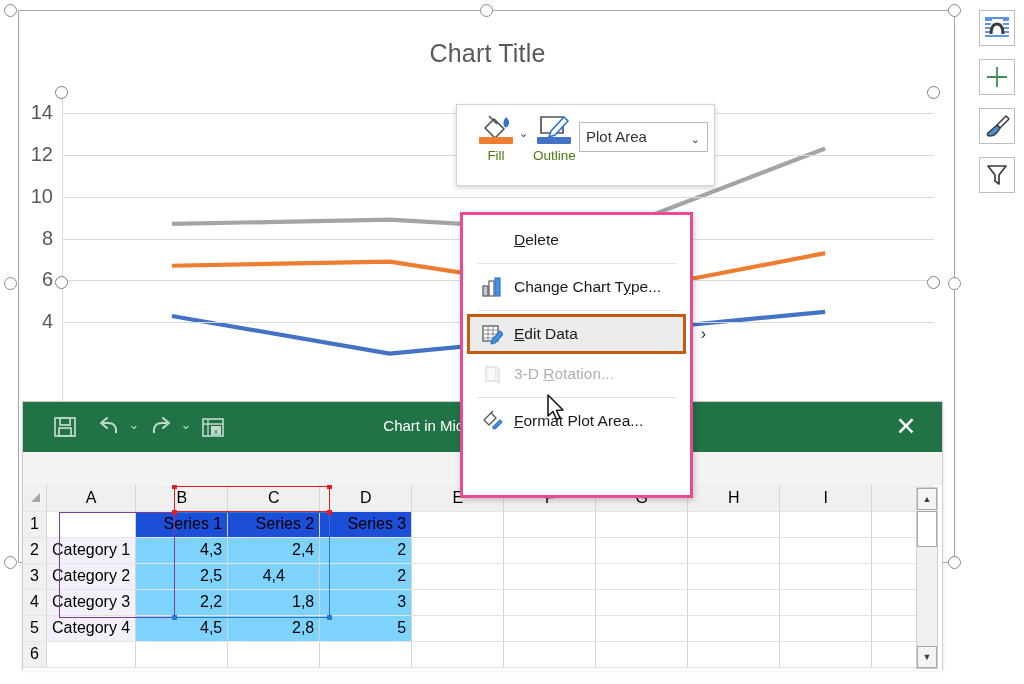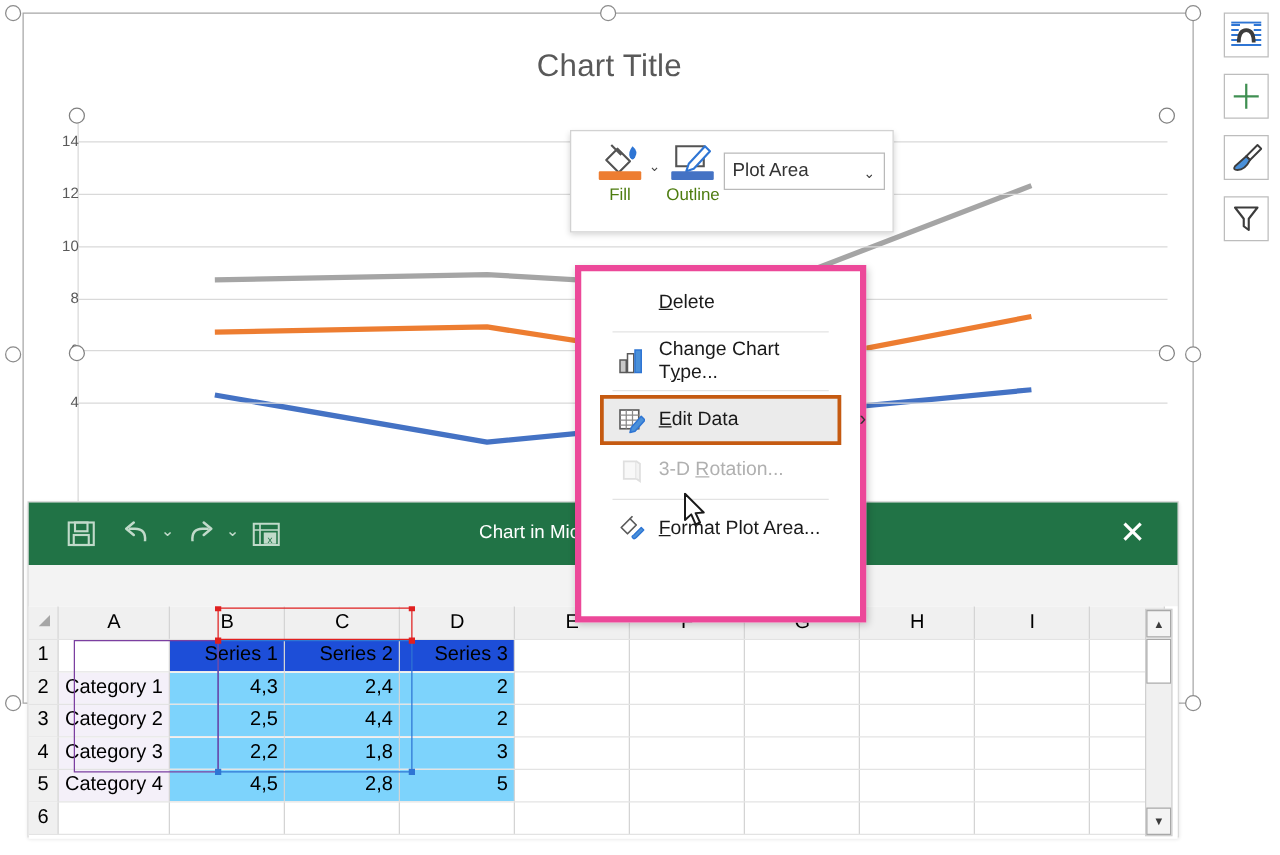--- a/index.html
+++ b/index.html
@@ -30,22 +30,22 @@
 
   
   #plot-area{
     position:absolute; left:43px; top:81px; width:872px; height:314px;
     border-left:1.4px solid #d9d9d9;
   }
   .gridline{
     position:absolute; left:0; width:100%; height:1px; background:#d9d9d9;
   }
   .ytick-label{
-    position:absolute; right:100%; transform:translateY(-52%);
-    font-size:12px; color:#595959; white-space:nowrap;
+    position:absolute; right:100%; margin-right:10px; transform:translateY(-52%);
+    font-size:20px; color:#595959; white-space:nowrap;
   }
   #series-svg{ position:absolute; left:0; top:0; width:100%; height:100%; overflow:visible; }
 
   
   #mini-toolbar{
     position:absolute; left:456px; top:104px; width:259px; height:82px;
     background:#ffffff; border:1px solid #d2d2d2;
     box-shadow:0 2px 5px rgba(0,0,0,.18); z-index:40;
   }
   .mt-btn{ position:absolute; top:6px; text-align:center; cursor:default; }
@@ -58,23 +58,23 @@
   #plot-area-select{
     position:absolute; left:122px; top:17px; width:129px; height:30px;
     border:1px solid #b9b9b9; background:#fff; font-size:15px; color:#333;
     padding:3px 6px; line-height:22px;
   }
   #plot-area-select .sel-chev{ position:absolute; right:7px; top:5px; font-size:11px; color:#333; }
 
   
   #context-menu{
     position:absolute; left:460px; top:212px; width:233px; height:286px;
-    background:#ffffff; border:5px solid #ec4899;
+    background:#ffffff; border:3px solid #ec4899;
     box-shadow:1px 2px 6px rgba(0,0,0,.22); z-index:45;
-    padding:5px 15px;
+    padding:5px 4px;
   }
   .cm-item{
     position:relative; height:40px; display:flex; align-items:center;
     padding-left:10px; font-size:15.5px; color:#1a1a1a; cursor:default;
   }
   .cm-item .cm-ico{
     width:30px; height:28px; margin-right:7px; flex:0 0 30px;
     display:flex; align-items:center; justify-content:center;
   }
   .cm-item.disabled{ color:#b0b0b0; }
@@ -366,21 +366,21 @@
               <td class="num" style="width: 92px;"></td>
               <td class="num" style="width: 92px;"></td>
               <td class="num" style="width: 92px;"></td>
               <td class="num" style="width: 92px;"></td>
               <td class="num" style="width: 60px;"></td>
             </tr>
             <tr>
               <td class="rowhead">3</td>
               <td class="txt sel-cat" style="width: 86px;">Category 2</td>
               <td class="num sel-data" style="width: 92px;">2,5</td>
-              <td class="num sel-data" style="width: 92px;">4,4</td>
+              <td class="num sel-data" style="width: 92px; text-align: center;">4,4</td>
               <td class="num sel-data" style="width: 92px;">2</td>
               <td class="num" style="width: 92px;"></td>
               <td class="num" style="width: 92px;"></td>
               <td class="num" style="width: 92px;"></td>
               <td class="num" style="width: 92px;"></td>
               <td class="num" style="width: 92px;"></td>
               <td class="num" style="width: 60px;"></td>
             </tr>
             <tr>
               <td class="rowhead">4</td>

